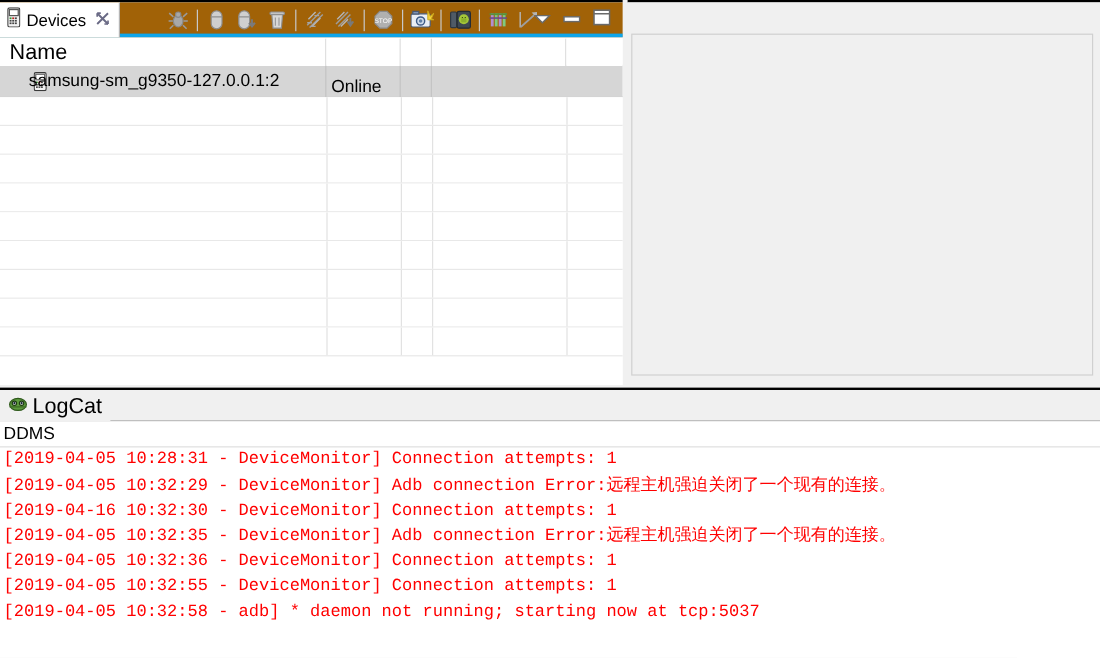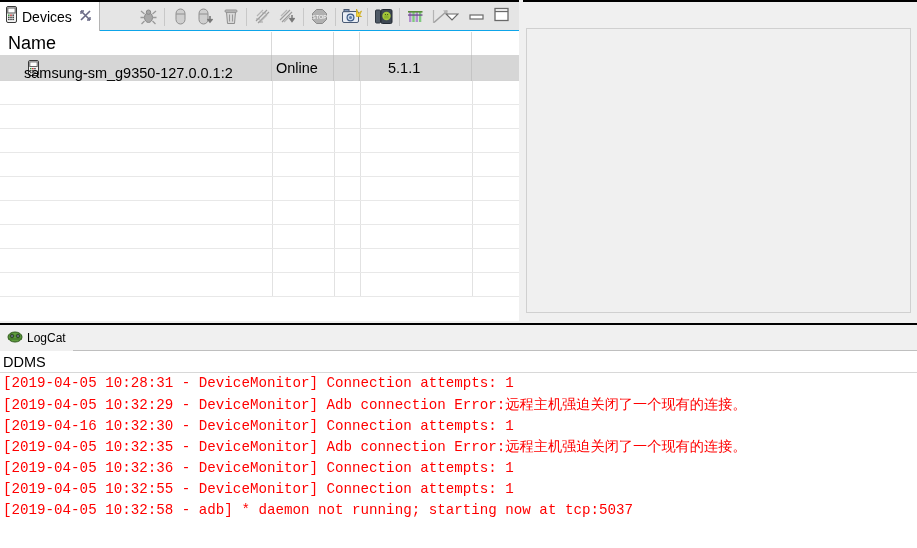--- a/index.html
+++ b/index.html
@@ -30,22 +30,22 @@
     background: #ffffff;
   }
   .view-topline {
     position: absolute; left: 0; top: 0;
     width: 519px; height: 2px;
     background: #000000;
   }
   .tabbar {
     position: absolute; left: 0; top: 2px;
     width: 519px; height: 29px;
-    background: #e5e5e5;
-    border-bottom: 1px solid #0ea5e9;
+    background: #a16207;
+    border-bottom: 3px solid #0ea5e9;
   }
   .tab-active {
     position: absolute; left: 0; top: 0;
     height: 29px;
     background: #ffffff;
     border-right: 1px solid #b4b4b4;
     display: flex; align-items: center;
     padding: 0 8px 0 6px;
     gap: 5px;
   }
@@ -182,21 +182,21 @@
     width: 917px; height: 26px;
     background: #f0f0f0;
     border-bottom: 1px solid #bfbfbf;
   }
   .btab {
     position: absolute; top: 0;
     height: 26px;
     display: flex; align-items: center;
     gap: 4px;
     padding: 0 7px;
-    font-size: 12px; color: #000;
+    font-size: 18px; color: #000;
     white-space: nowrap;
   }
   .btab.inactive { background: #f0f0f0; }
   .btab.active {
     background: #ffffff;
     border-left: 1px solid #b4b4b4;
     border-right: 1px solid #b4b4b4;
     border-bottom: 1px solid #ffffff;
   }
   .console-head {
@@ -401,31 +401,28 @@
               <rect x="4.1" y="8" width="1.5" height="1.3" fill="#c02020"></rect>
               <rect x="6.2" y="8" width="1.5" height="1.3" fill="#444"></rect>
               <rect x="2" y="10" width="1.5" height="1.3" fill="#444"></rect>
               <rect x="4.1" y="10" width="1.5" height="1.3" fill="#444"></rect>
               <rect x="6.2" y="10" width="1.5" height="1.3" fill="#444"></rect>
               <rect x="2" y="12" width="1.5" height="1.3" fill="#444"></rect>
               <rect x="4.1" y="12" width="1.5" height="1.3" fill="#444"></rect>
               <rect x="6.2" y="12" width="1.5" height="1.3" fill="#444"></rect>
             </svg>
           </span>
-          <div class="td first" style="left:0px;width:272px;align-items:flex-end;">
+          <div class="td first" style="left:0px;width:272px;">
             <span>samsung-sm_g9350-127.0.0.1:2</span>
           </div>
-          <div class="td" style="left:272px;width:62px;padding-left:4px;">
+          <div class="td" style="left:272px;width:62px;padding-left:4px;align-items:flex-end;">
             <span>Online</span>
           </div>
           <div class="td" style="left:334px;width:26px;">
             <span></span>
-          </div>
-          <div class="td" style="left:360px;width:112px;padding-left:28px;">
-            <span>5.1.1</span>
           </div>
           <div class="td" style="left:472px;width:47px;border-right:none;">
             <span></span>
           </div>
         </div>
 
         <div id="empty-rows">
             <div class="empty-row">
               <div class="colline" style="left: 272px;"></div>
               <div class="colline" style="left: 334px;"></div>

